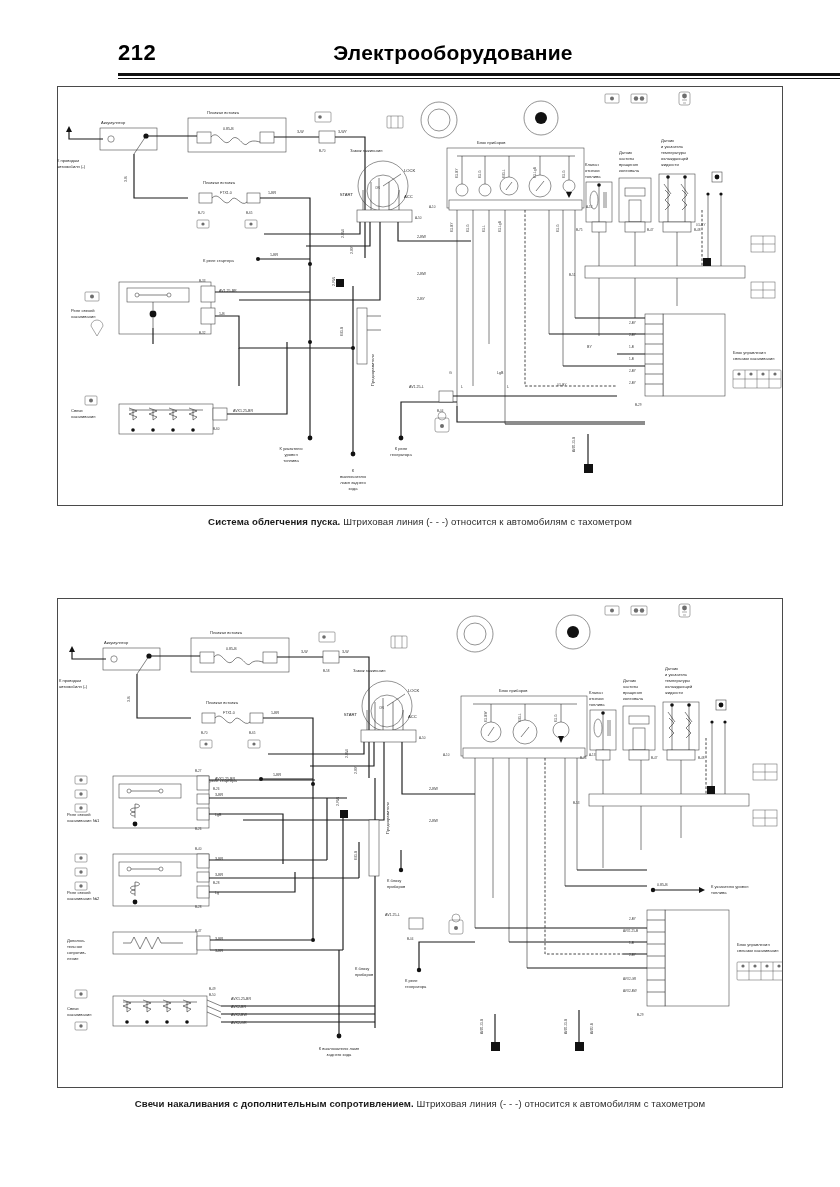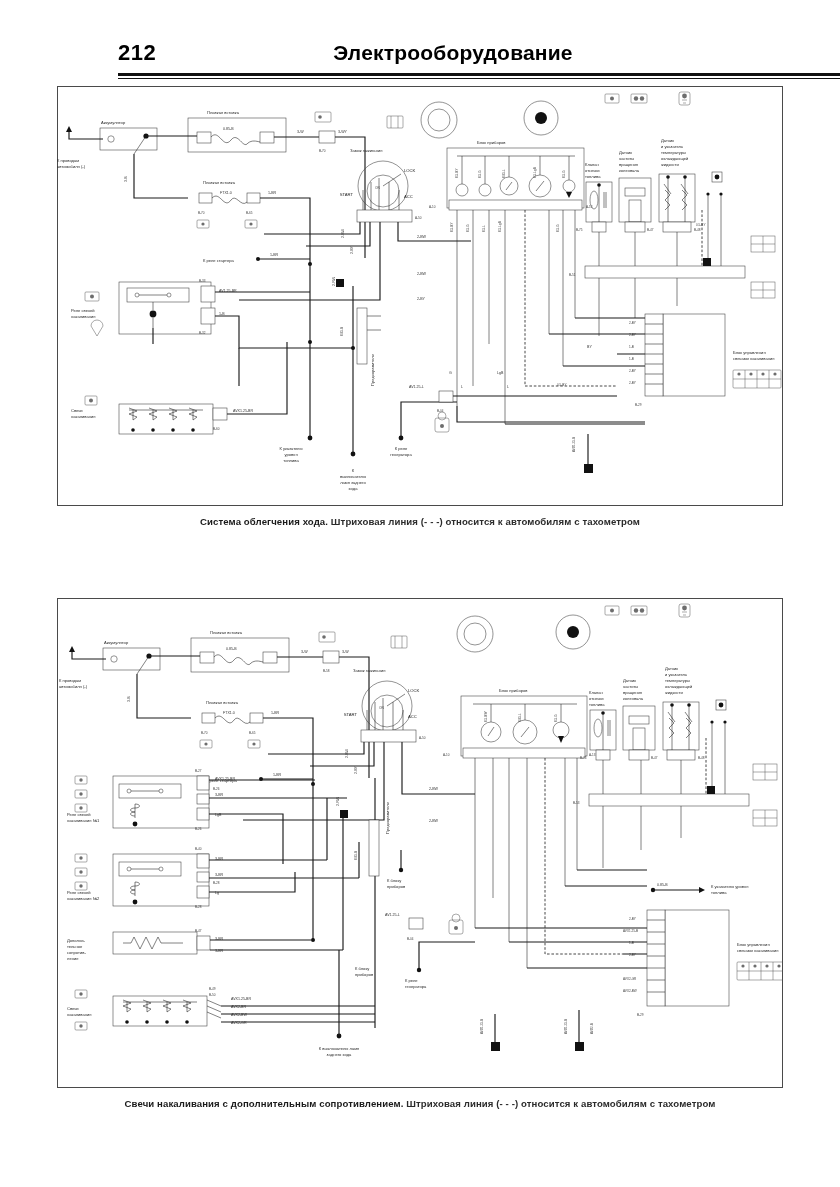--- a/index.html
+++ b/index.html
@@ -32,21 +32,21 @@
   .figure{position:absolute;}
   .fig-frame{
     position:absolute;left:0;top:0;border:1px solid #4a4a4a;background:#fff;
     box-sizing:border-box;
   }
   .fig-caption{
     position:absolute;width:100%;text-align:center;
     font-size:9.6px;letter-spacing:.1px;color:#1a1a1a;
   }
   .fig-caption b{font-weight:bold;}
-  .fig-caption span.reg{font-weight:bold;color:#2b2b2b;}
+  .fig-caption span.reg{font-weight:normal;color:#2b2b2b;}
 
   svg{display:block;}
   svg text{font-family:"Liberation Sans","DejaVu Sans",sans-serif;fill:#2a2a2a;}
   .lbl{font-size:4.1px;}
   .wire-lbl{font-size:3.6px;fill:#333;}
   .pin{font-size:3.1px;fill:#444;}
   .sw{font-size:4.2px;fill:#1a1a1a;}
   .w{fill:none;stroke:#1b1b1b;stroke-width:1.15;}
   .w2{fill:none;stroke:#1b1b1b;stroke-width:.55;}
   .wd{fill:none;stroke:#1b1b1b;stroke-width:.8;stroke-dasharray:2.6 1.8;}
@@ -379,21 +379,21 @@
       <rect class="dot" x="279" y="193" width="8" height="8"></rect>
       <rect class="dot" x="646" y="172" width="8" height="8"></rect>
 
       <text class="lbl" x="317" y="300" transform="rotate(-90 317 300)">Предохранители</text>
       <path class="w2" d="M300 230 h24 M300 244 h24"></path>
       <rect class="boxf" x="300" y="222" width="10" height="56"></rect>
       <text class="pin" x="286" y="250" transform="rotate(-90 286 250)">0.85-B</text>
     </svg>
 
     <div class="fig-caption" style="top:430px;">
-      <b>Система облегчения хода.</b>
+      <b>Система облегчения пуска.</b>
       <span class="reg">Штриховая линия (- - -) относится к автомобилям с тахометром</span>
     </div>
   </div>
 
   <div class="figure" style="left:57px;top:556px;width:726px;height:520px;margin-top:42px;">
     <div class="fig-frame" style="width:726px;height:490px;"></div>
 
     <svg viewBox="0 0 726 490" width="726" height="490" style="position:absolute;left:0;top:0;">
 
       <g>

